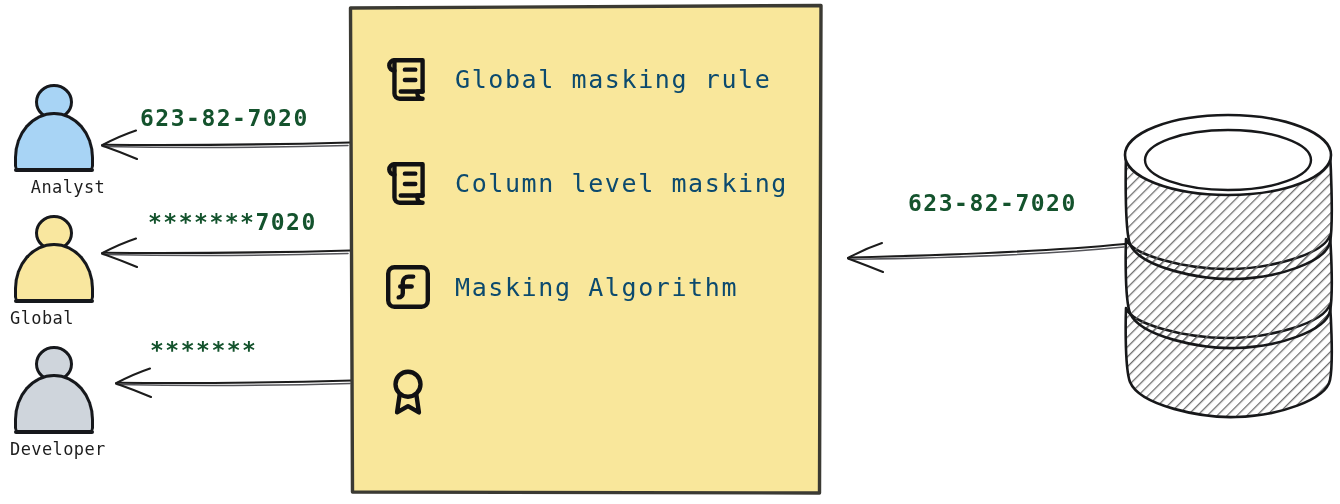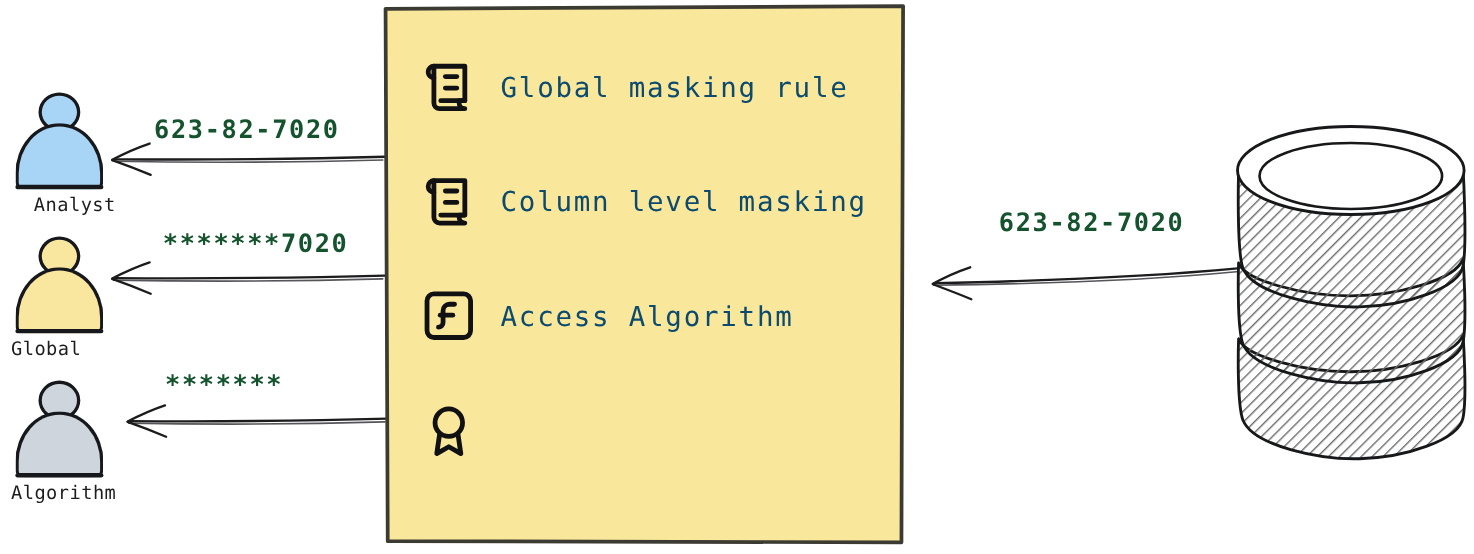--- a/index.html
+++ b/index.html
@@ -167,21 +167,21 @@
   </div>
   <div class="actor-label">Global</div>
 </div>
 
 <div class="actor" id="actor-developer">
   <div class="actor-figure">
     <div class="actor-head" style="background:#cfd5dc"></div>
     <div class="actor-body" style="background:#cfd5dc"></div>
     <div class="actor-base"></div>
   </div>
-  <div class="actor-label">Algorithm</div>
+  <div class="actor-label">Developer</div>
 </div>
 
 <div class="flow" id="flow-analyst" style="left:96px; top:105px; width:256px; height:60px;">
   <div class="flow-label" style="left:44px; top:0px;">623-82-7020</div>
   <svg class="flow-arrow" style="left:0; top:18px;" width="256" height="42" viewBox="0 0 256 42">
     <path d="M254 19.5 C 200 21, 110 22.5, 8 21.8" fill="none" stroke="#1c1c1c" stroke-width="2.1" stroke-linecap="round"></path>
     <path d="M252 22.5 C 198 24, 108 25.5, 7 23.6" fill="none" stroke="#55555a" stroke-width="1.5" stroke-linecap="round"></path>
     <path d="M6 22.2 C 16 17, 28 11.5, 40 7.5" fill="none" stroke="#1c1c1c" stroke-width="2.1" stroke-linecap="round"></path>
     <path d="M6 22.6 C 17 26.5, 29 31, 41 36" fill="none" stroke="#1c1c1c" stroke-width="2.1" stroke-linecap="round"></path>
   </svg>
@@ -251,21 +251,21 @@
     </div>
 
     <div class="panel-item">
       <span class="item-icon">
         <svg width="50" height="50" viewBox="0 0 48 48" fill="none" stroke="#111113" stroke-width="4.2" stroke-linecap="round" stroke-linejoin="round">
           <rect x="5" y="5" width="38" height="38" rx="6"></rect>
           <path d="M29 14 h-4.5 a5.5 5.5 0 0 0 -5.5 5.5 V30 a4 4 0 0 1 -4 4"></path>
           <path d="M16.5 23.5 H27.5"></path>
         </svg>
       </span>
-      <span class="item-label">Access Algorithm</span>
+      <span class="item-label">Masking Algorithm</span>
     </div>
 
     <div class="panel-item">
       <span class="item-icon">
         <svg width="50" height="50" viewBox="0 0 48 48" fill="none" stroke="#111113" stroke-width="4.2" stroke-linecap="round" stroke-linejoin="round">
           <circle cx="24" cy="17.5" r="12"></circle>
           <path d="M16 27.5 L13.5 44.5 L24 38.5 L34.5 44.5 L32 27.5"></path>
         </svg>
       </span>
     </div>

